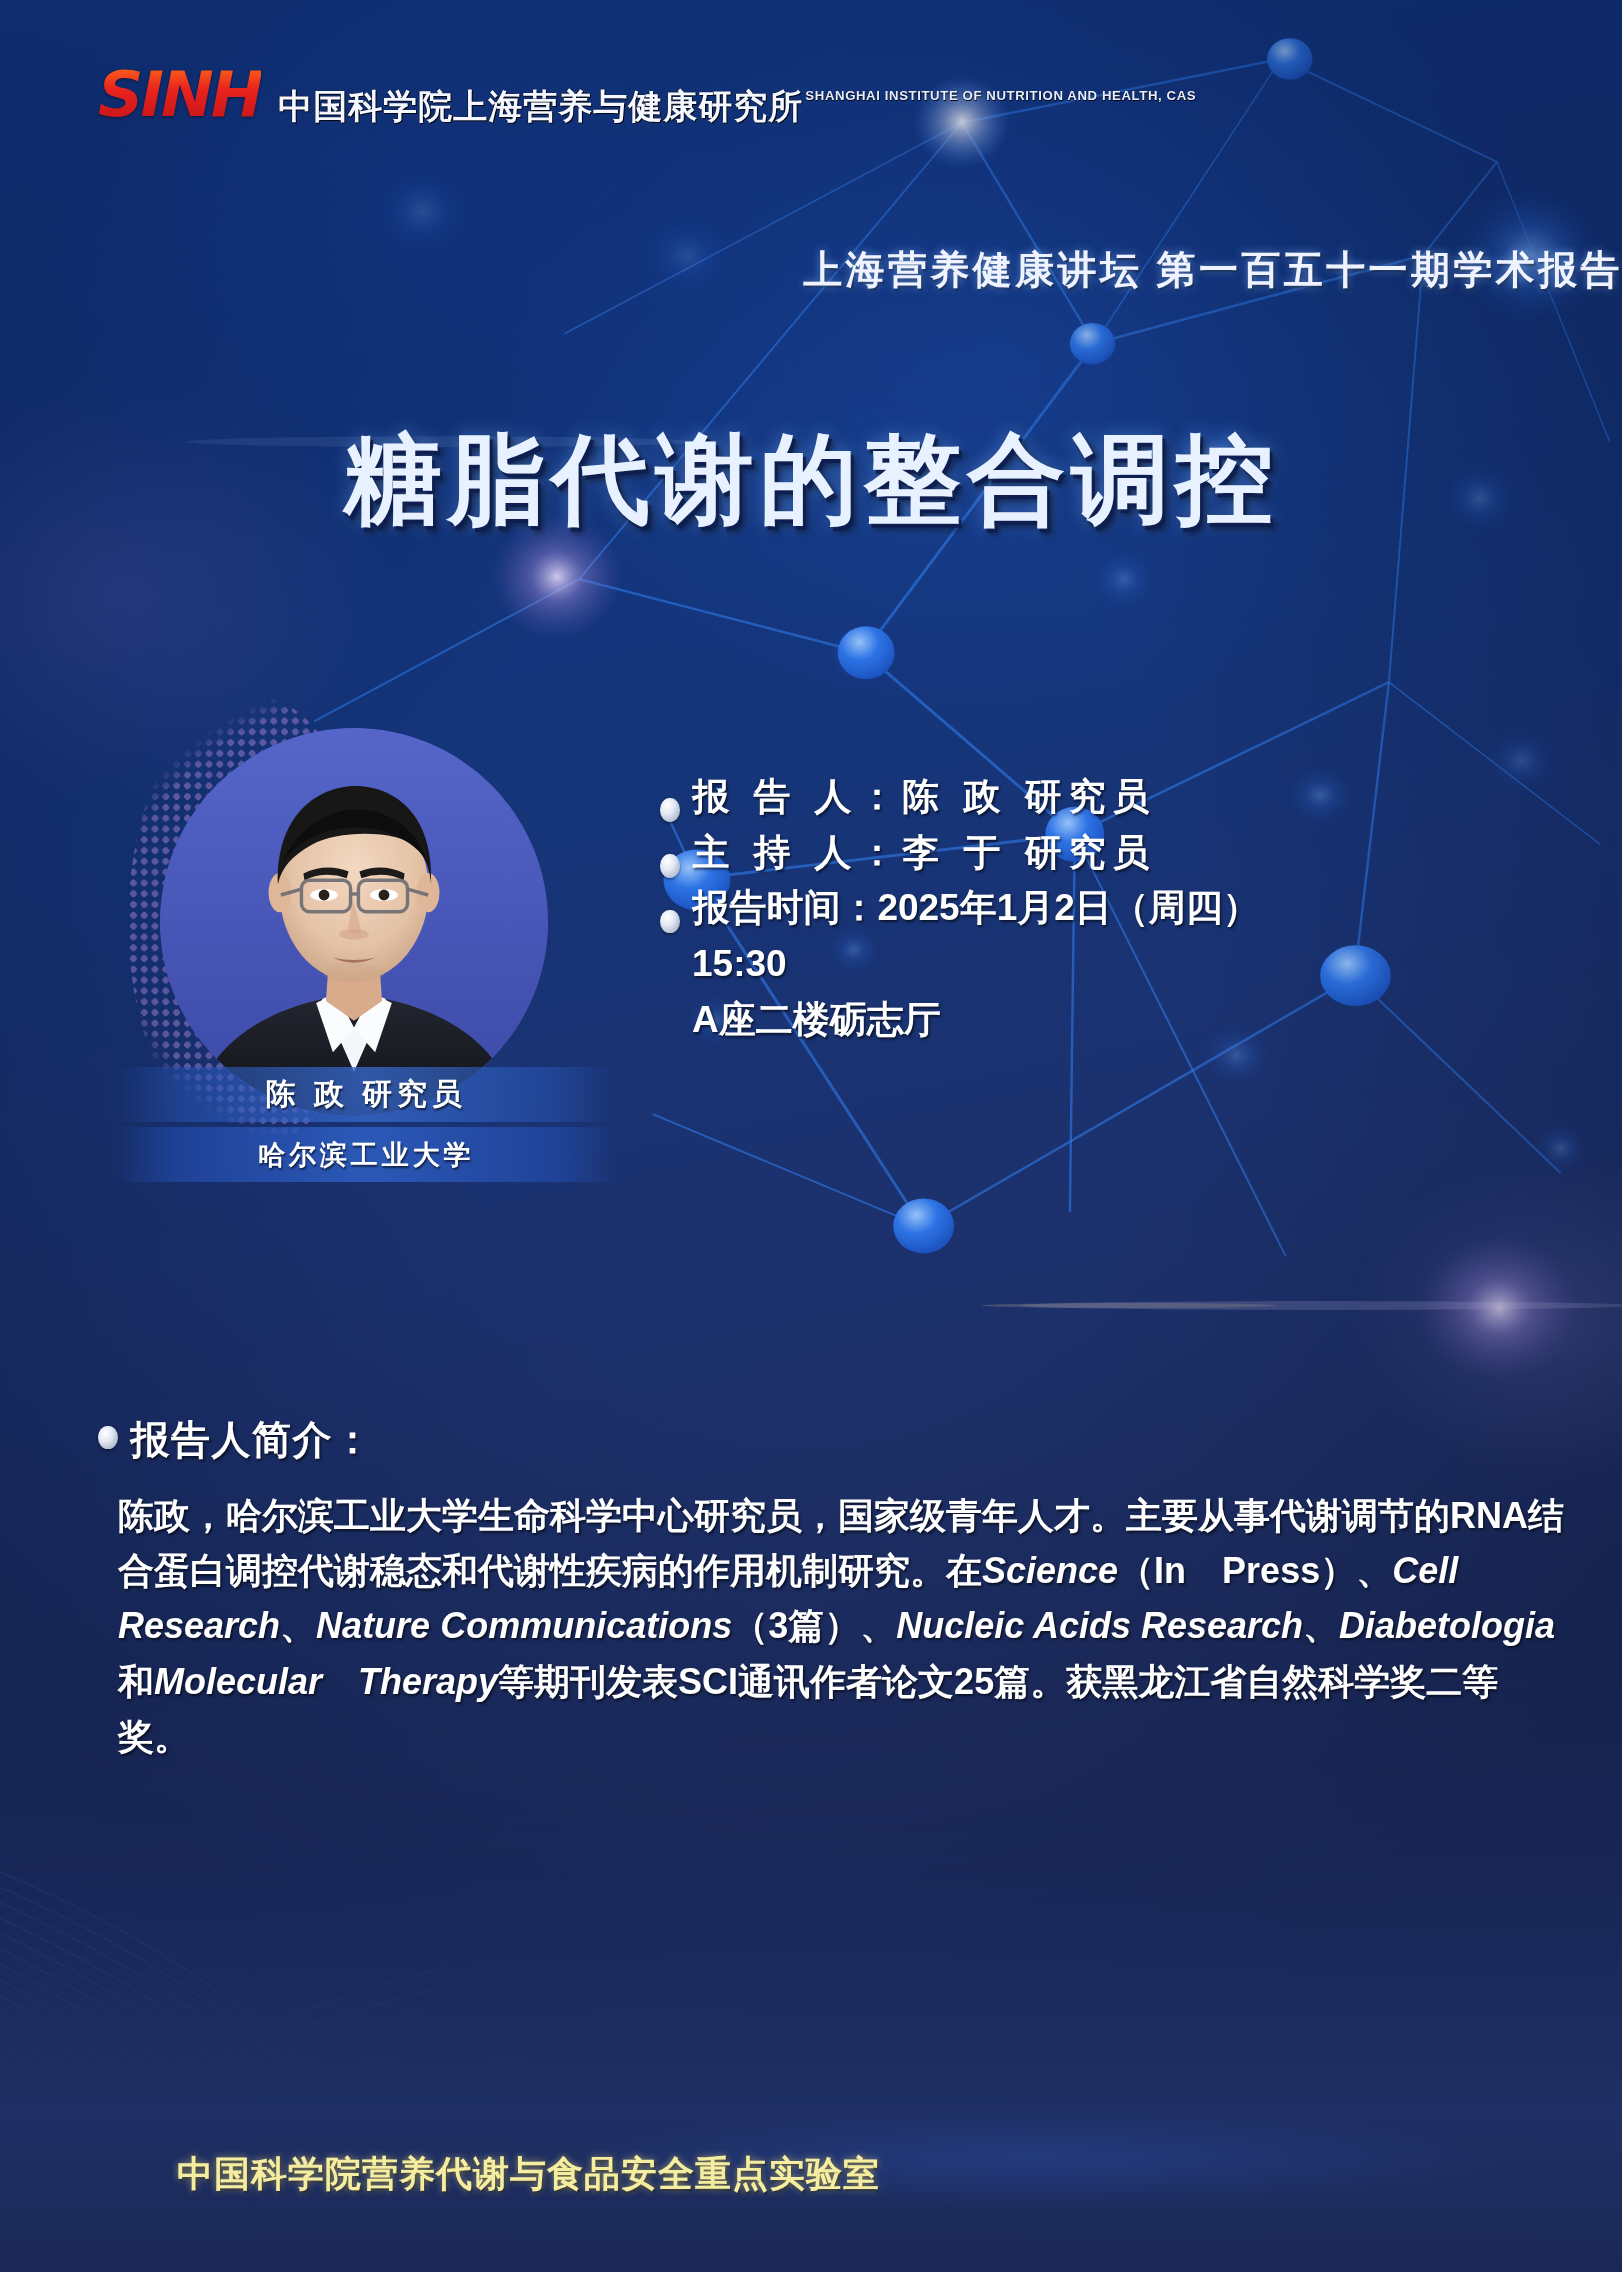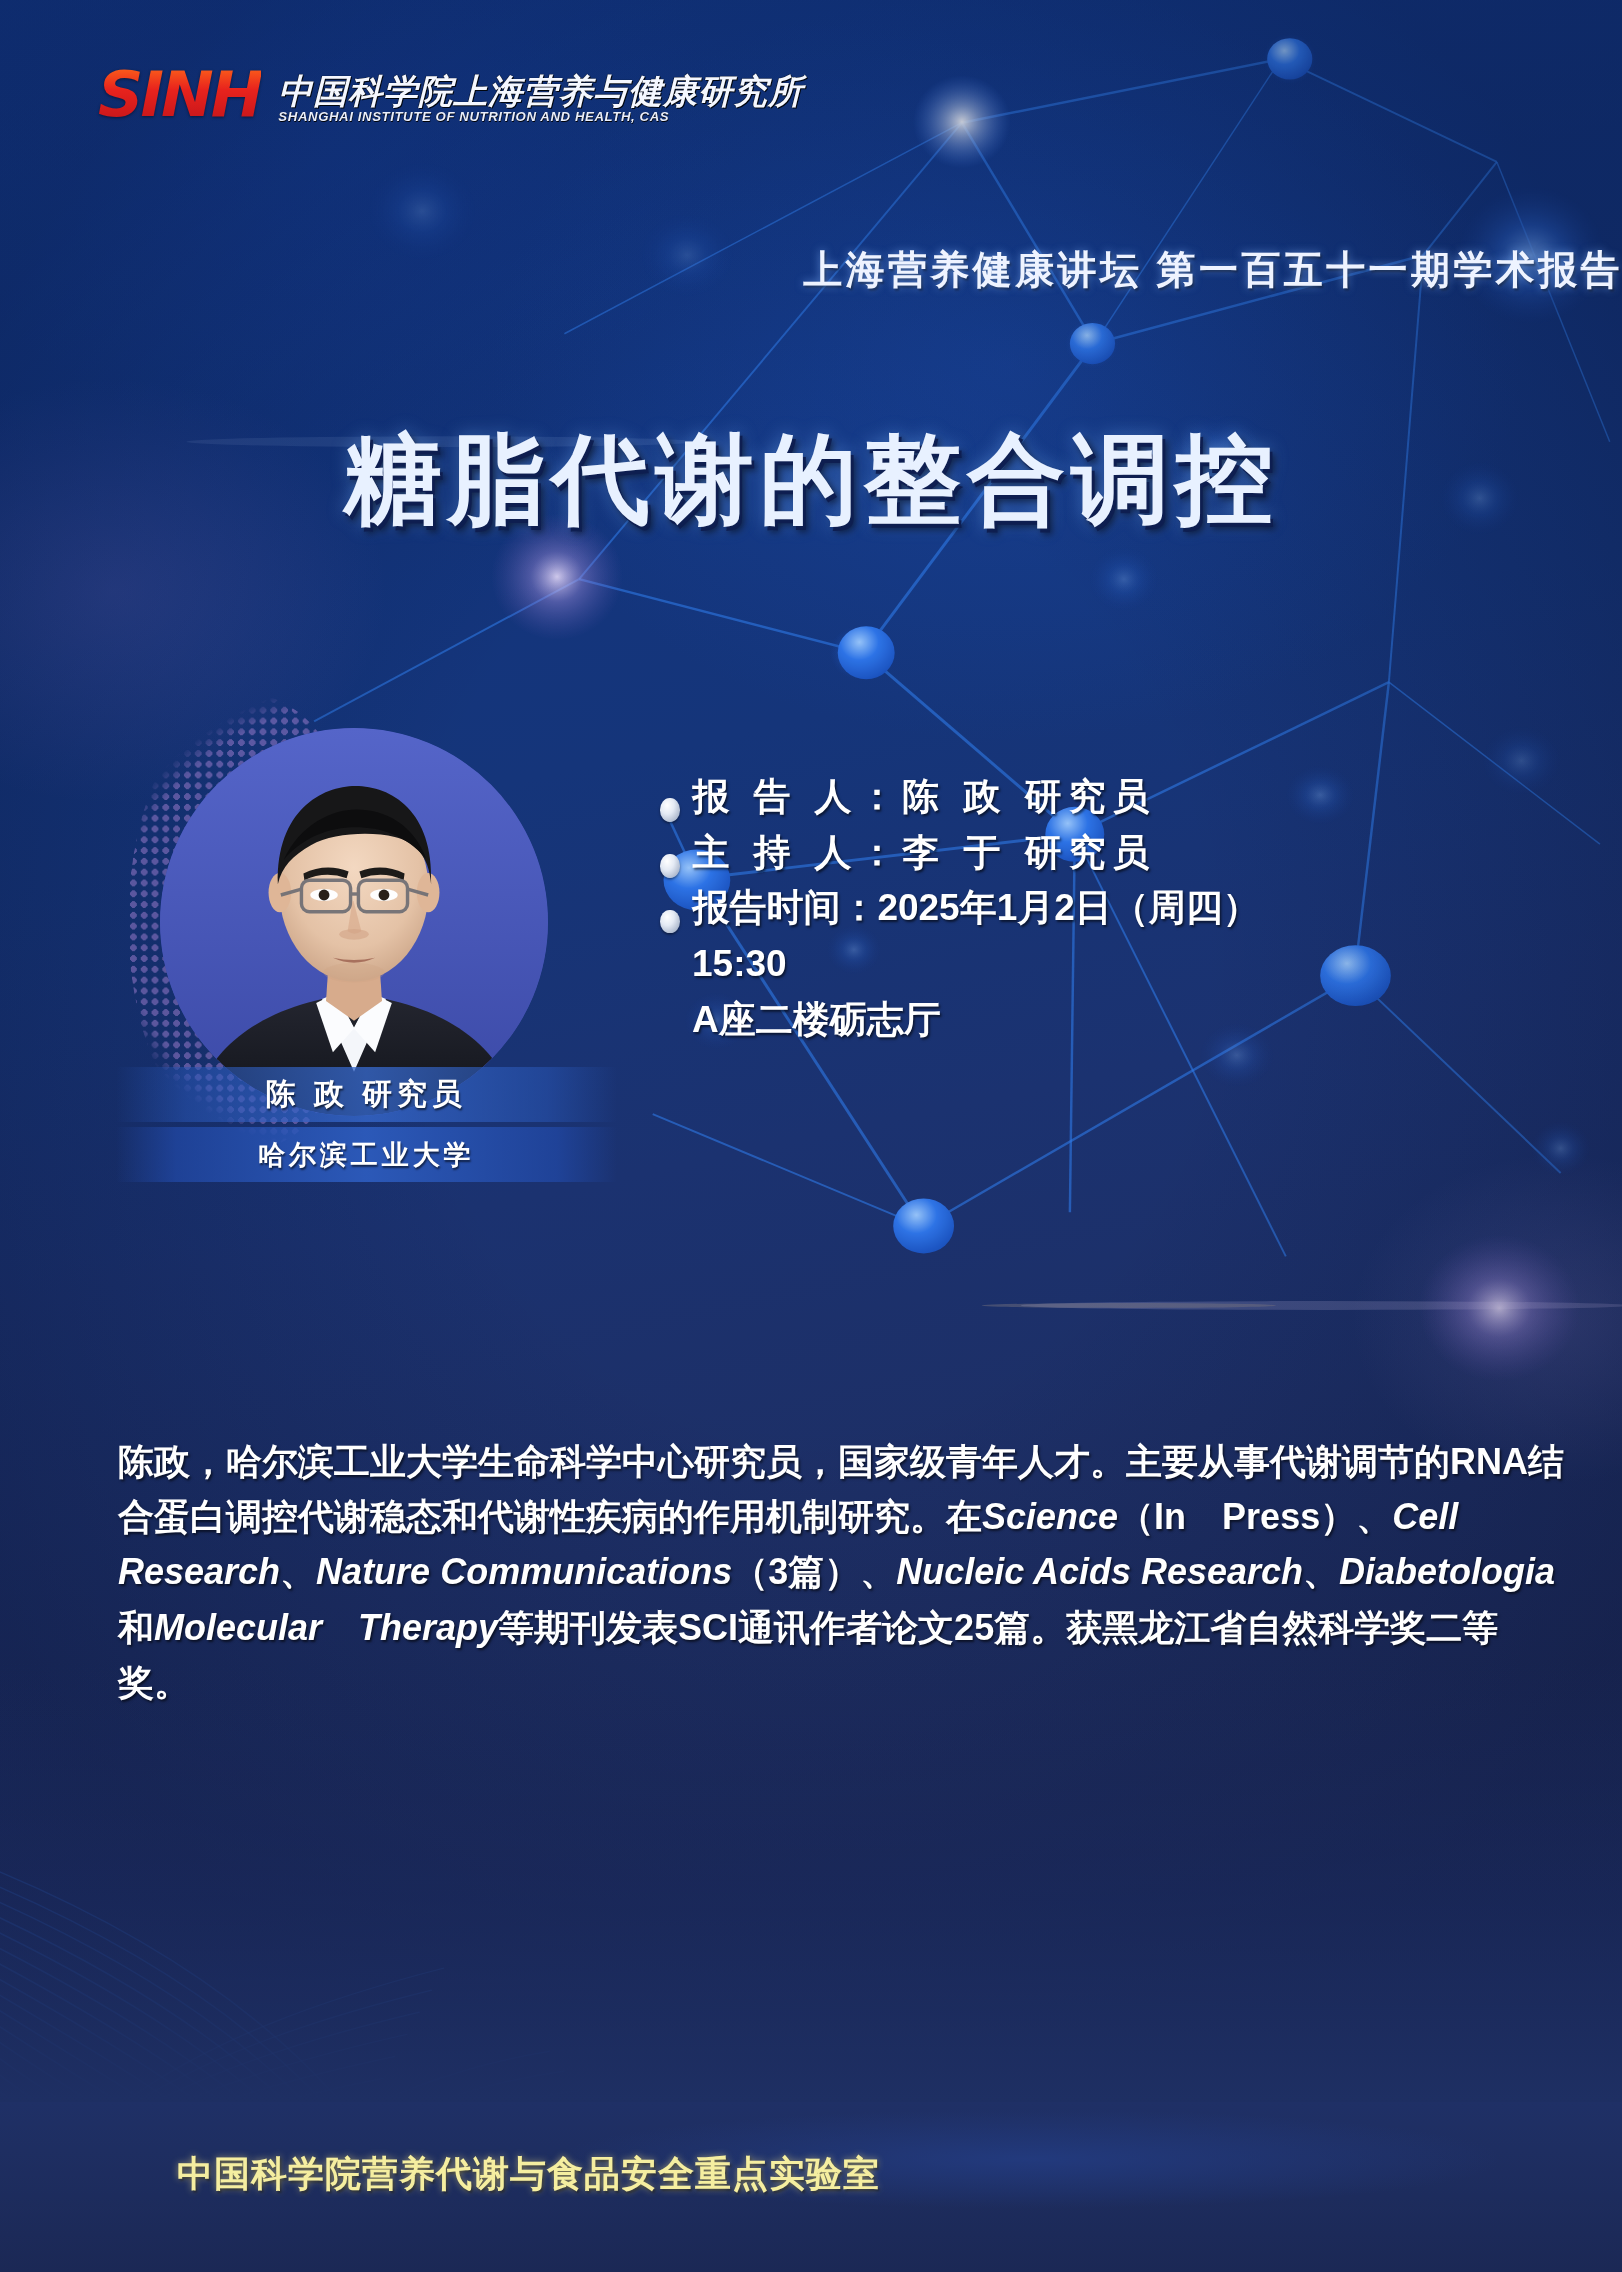--- a/index.html
+++ b/index.html
@@ -39,21 +39,21 @@
     display:flex;align-items:flex-end;gap:17.7px;
   }
   .logo-mark{
     font-size:63px;font-weight:bold;font-style:italic;letter-spacing:-2.9px;
     background:linear-gradient(180deg,#ff6a1a 0%,#e8231d 42%,#c3141a 100%);
     -webkit-background-clip:text;background-clip:text;color:transparent;
     line-height:1;
     filter:drop-shadow(0 1.5px 1.5px rgba(0,0,0,.45));
     font-family:"DejaVu Sans","Liberation Sans",sans-serif;
   }
-  .logo-text{display:flex;flex-direction:column;gap:2px;padding-bottom:2.9px;font-style:italic;}
+  .logo-text{display:flex;flex-direction:row;gap:2px;padding-bottom:2.9px;}
   .logo-cn{
     font-size:34px;font-weight:bold;color:#f4f7ff;letter-spacing:1px;line-height:1;
     text-shadow:0 0 1px #000,1px 1px 0 rgba(0,0,0,.85),-0.5px -0.5px 0 rgba(0,0,0,.6);
   }
   .logo-en{
     font-size:13.2px;font-weight:bold;color:#e9eefc;letter-spacing:0.6px;line-height:1;
     text-shadow:0.5px 0.5px 0 rgba(0,0,0,.9),-0.5px -0.5px 0 rgba(0,0,0,.5);
   }
 
   .subtitle{
@@ -414,20 +414,24 @@
     <div class="info-row">
       <span class="bullet"></span>
       <span class="info-text"><span>报告时间：</span><span>2025年1月2日（周四）</span></span>
     </div>
     <div class="info-cont">15:30</div>
 
     <div class="info-cont">A座二楼砺志厅</div>
   </div>
 
   <div class="bio">
+    <div class="bio-head">
+      <span class="bullet"></span>
+      <span>报告人简介：</span>
+    </div>
     <div class="bio-body" id="bio-body"><span>陈政，哈尔滨工业大学生命科学中心研究员，国家级青年人才。主要从事代谢调节的RNA结合蛋白调控代谢稳态和代谢性疾病的作用机制研究。在</span><i>Science</i><span>（In　Press）、</span><i>Cell　Research</i><span>、</span><i>Nature Communications</i><span>（3篇）、</span><i>Nucleic Acids Research</i><span>、</span><i>Diabetologia</i><span>和</span><i>Molecular　Therapy</i><span>等期刊发表SCI通讯作者论文25篇。获黑龙江省自然科学奖二等奖。</span></div>
   </div>
 
   <div class="footer-band">
     <div class="footer-glow"></div>
   </div>
   <div class="footer-text">中国科学院营养代谢与食品安全重点实验室</div>
 
 </div>
 

